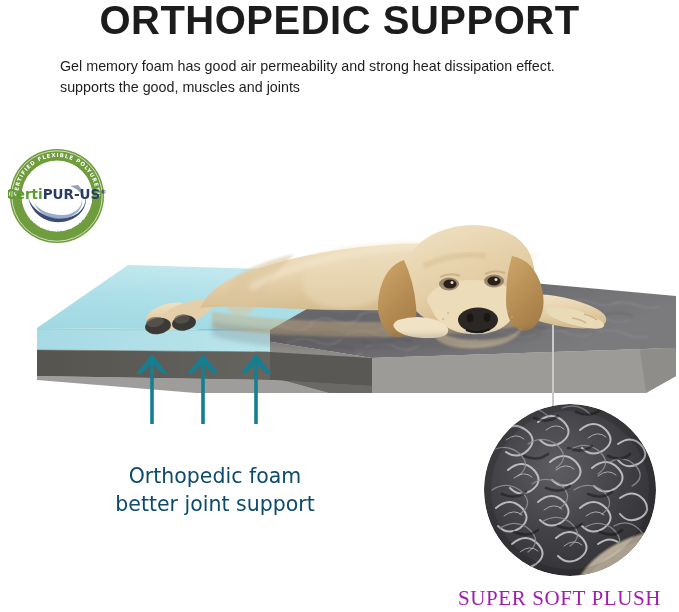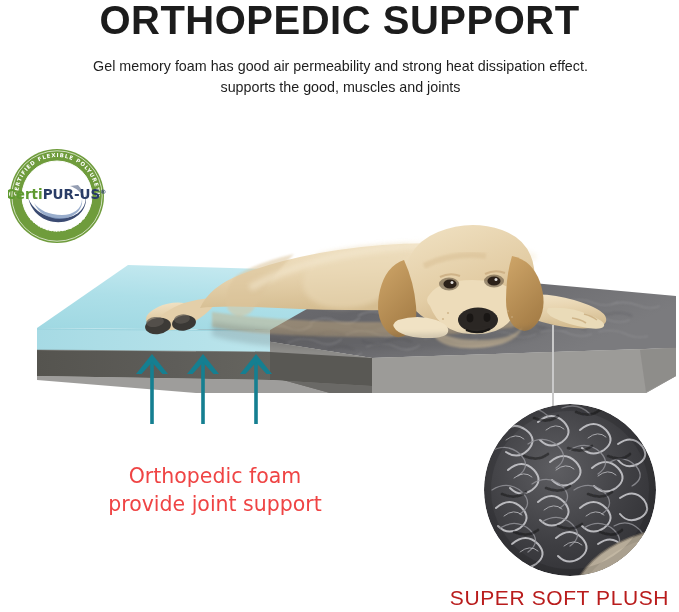--- a/index.html
+++ b/index.html
@@ -28,24 +28,23 @@
     text-align: center;
     font-size: 40px;
     font-weight: 700;
     letter-spacing: 0.5px;
     color: #1c1c1c;
     font-family: "Liberation Sans", sans-serif;
     white-space: nowrap;
   }
   #subtitle {
     position: absolute;
-    left: 51px;
+    left: 60px;
     top: 56px;
     width: 579px;
-    text-align: center;
     font-size: 14.3px;
     line-height: 20.5px;
     color: #1e1e1e;
     font-family: "Liberation Sans", sans-serif;
   }
   #subtitle .ln { display: block; white-space: nowrap; }
 
   
   #badge {
     position: absolute;
@@ -78,21 +77,21 @@
 
   
   #foam-caption {
     position: absolute;
     left: 40px;
     top: 462px;
     width: 350px;
     text-align: center;
     font-size: 20.5px;
     line-height: 28px;
-    color: #ef4444;
+    color: #0c4a6e;
     font-family: "DejaVu Sans", sans-serif;
     font-weight: 400;
   }
   #foam-caption .ln { display: block; white-space: nowrap; }
 
   
   #leader {
     position: absolute;
     left: 552px;
     top: 325px;
@@ -111,22 +110,22 @@
   }
   #plush-circle svg { display: block; }
   #plush-label {
     position: absolute;
     left: 440px;
     top: 586px;
     width: 239px;
     text-align: center;
     font-size: 21px;
     letter-spacing: 0.6px;
-    color: #b91c1c;
-    font-family: Liberation Sans, sans-serif;
+    color: #a21caf;
+    font-family: Liberation Serif, serif;
     white-space: nowrap;
   }
 </style>
 </head>
 <body>
 
 <div id="page">
 
   <div id="title">ORTHOPEDIC SUPPORT</div>
 
@@ -401,21 +400,21 @@
         <g transform="translate(118,0)">
           <rect x="16.2" y="10" width="3.6" height="62"></rect>
           <path d="M18,2 L34,22 L28.5,22 L18,10.5 L7.5,22 L2,22 Z"></path>
         </g>
       </g>
     </svg>
   </div>
 
   <div id="foam-caption">
     <span class="ln">Orthopedic foam</span>
-    <span class="ln">provide joint support</span>
+    <span class="ln">better joint support</span>
   </div>
 
   <div id="leader"></div>
 
   <div id="plush-circle">
     <svg width="172" height="172" viewBox="0 0 172 172" xmlns="http://www.w3.org/2000/svg">
       <defs>
         <radialGradient id="furBg" cx="0.42" cy="0.38" r="0.78">
           <stop offset="0%" stop-color="#5e5e62"></stop>
           <stop offset="55%" stop-color="#3f3f43"></stop>

